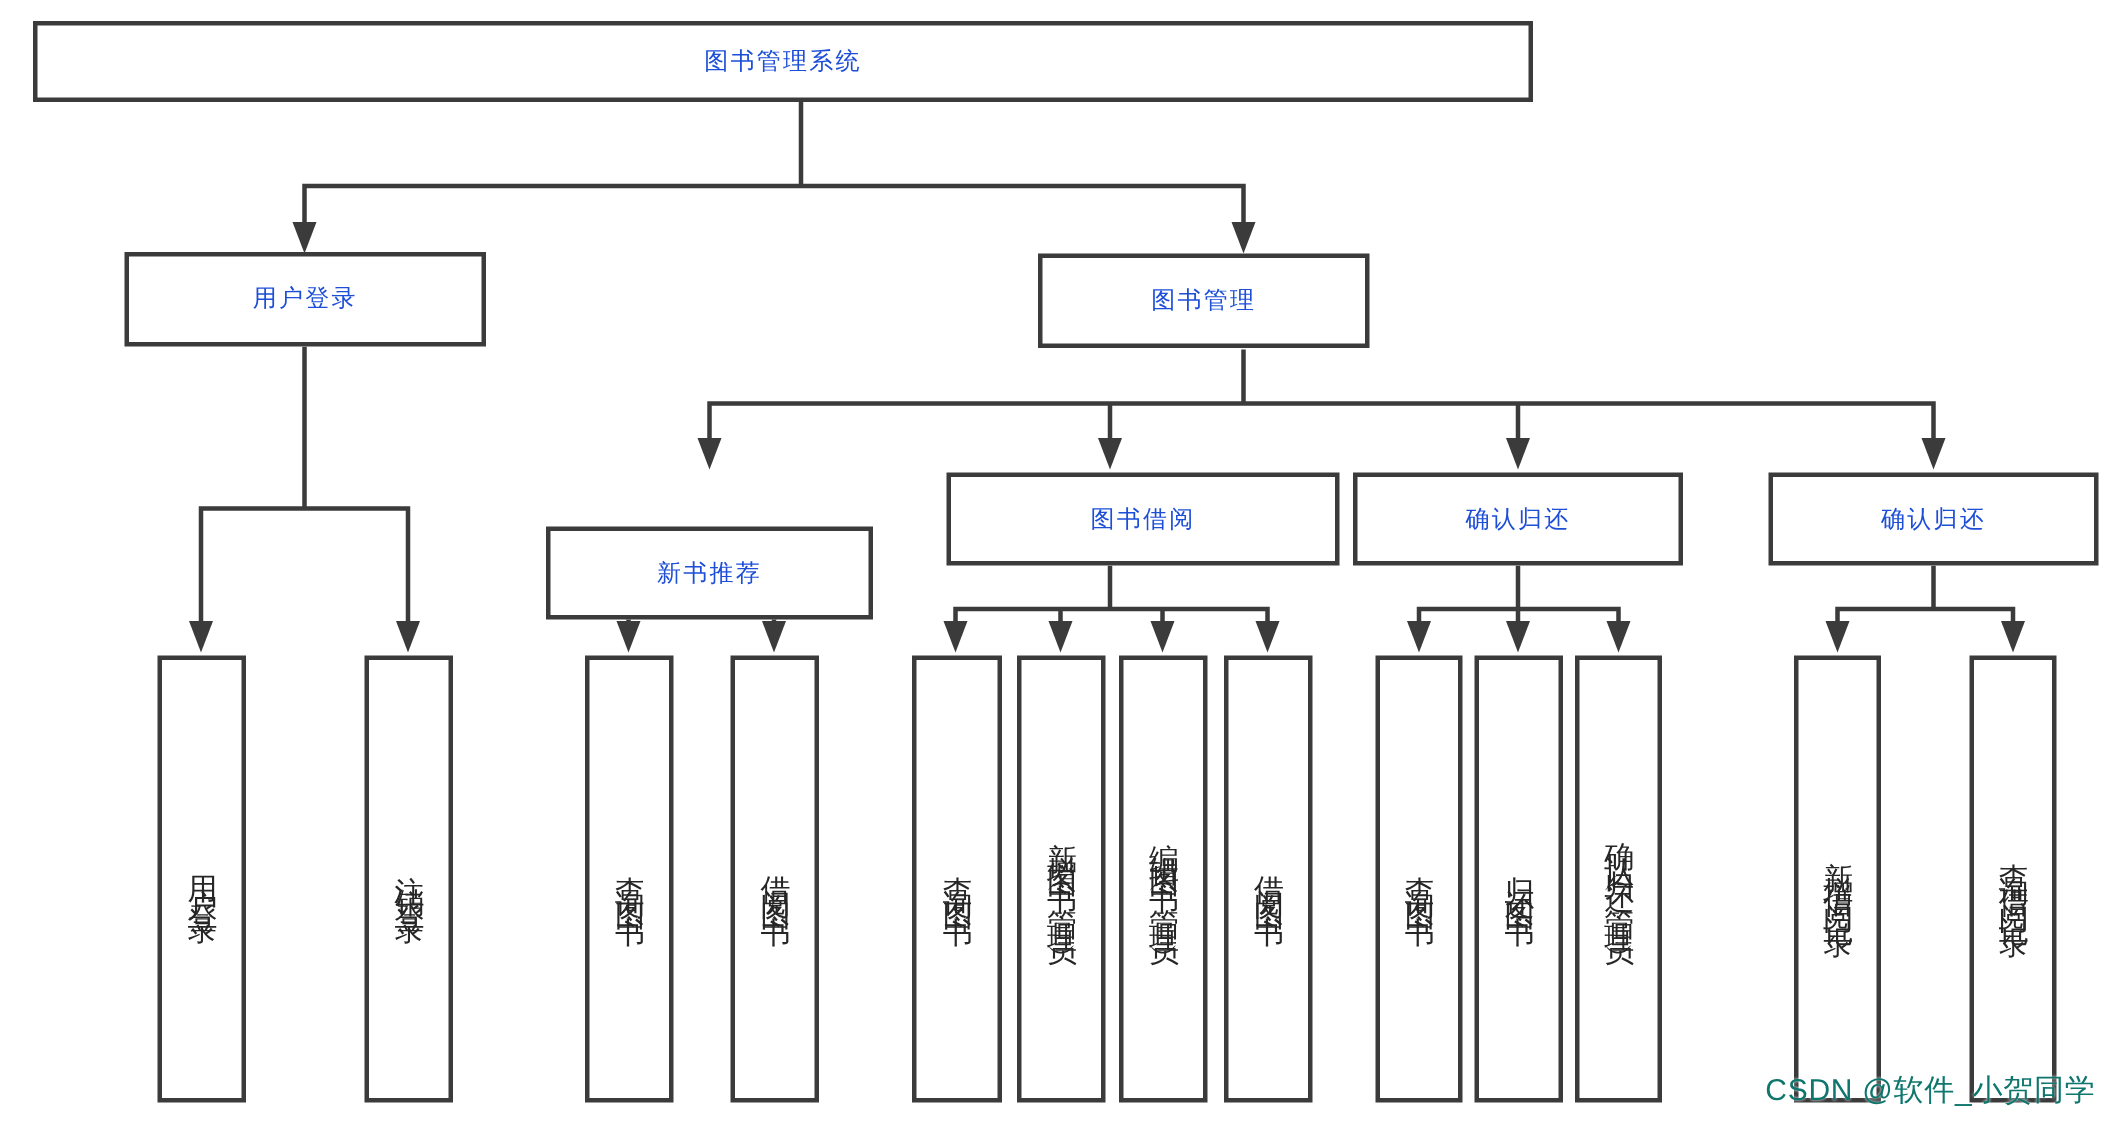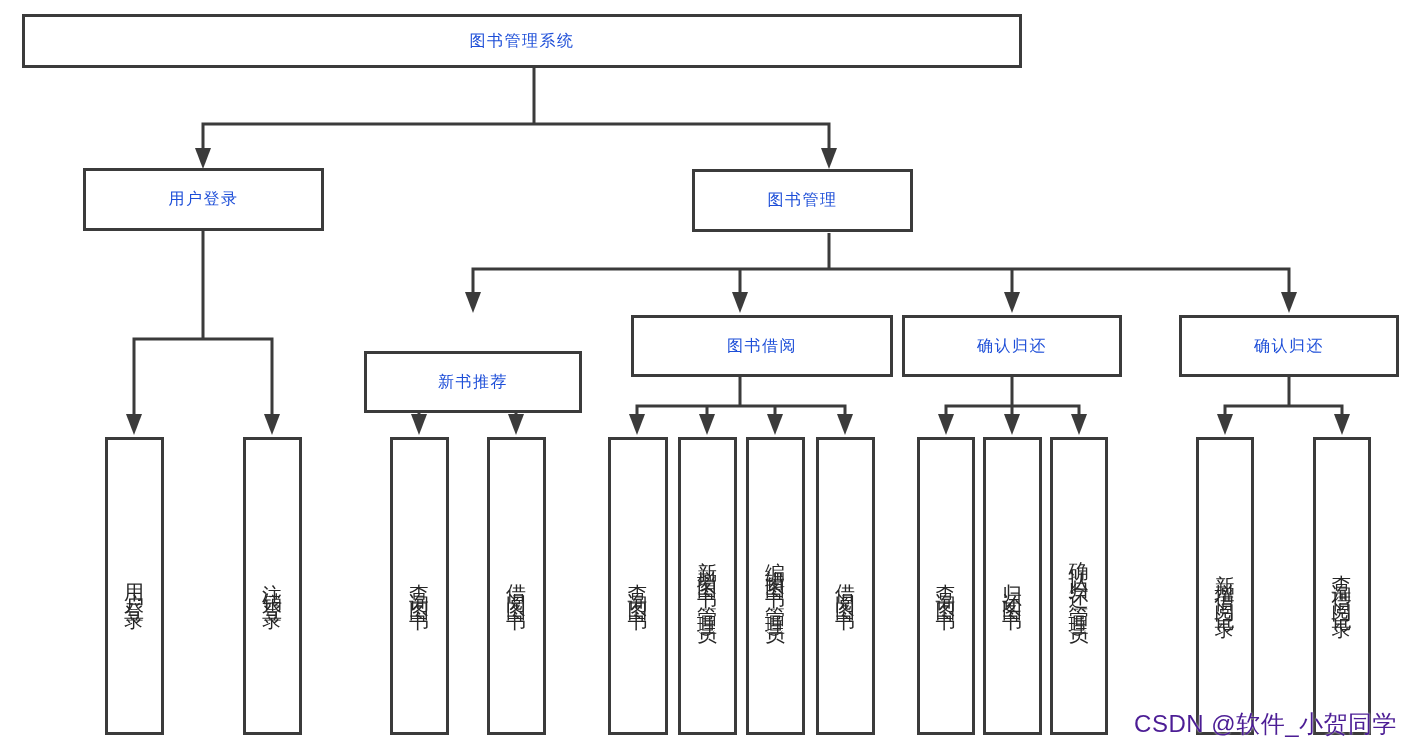--- a/index.html
+++ b/index.html
@@ -17,21 +17,21 @@
     border:3px solid #3b3b3b;background:#ffffff;
     display:flex;align-items:center;justify-content:center;
   }
   .vbox .vtext{
     writing-mode:vertical-rl;text-orientation:mixed;
     font-size:20px;letter-spacing:9px;color:#262626;white-space:nowrap;
     line-height:1;
   }
   .watermark{
     position:absolute;right:8px;bottom:7px;
-    font-size:24px;color:#4c1d95;letter-spacing:0.5px;
+    font-size:20px;color:#0f766e;letter-spacing:0.5px;
     text-shadow:0 0 2px #ffffff;
     z-index:5;
   }
 </style>
 </head>
 <body>
 
 <div class="canvas">
 
   <svg class="connectors" viewBox="0 0 1405 747" xmlns="http://www.w3.org/2000/svg">

